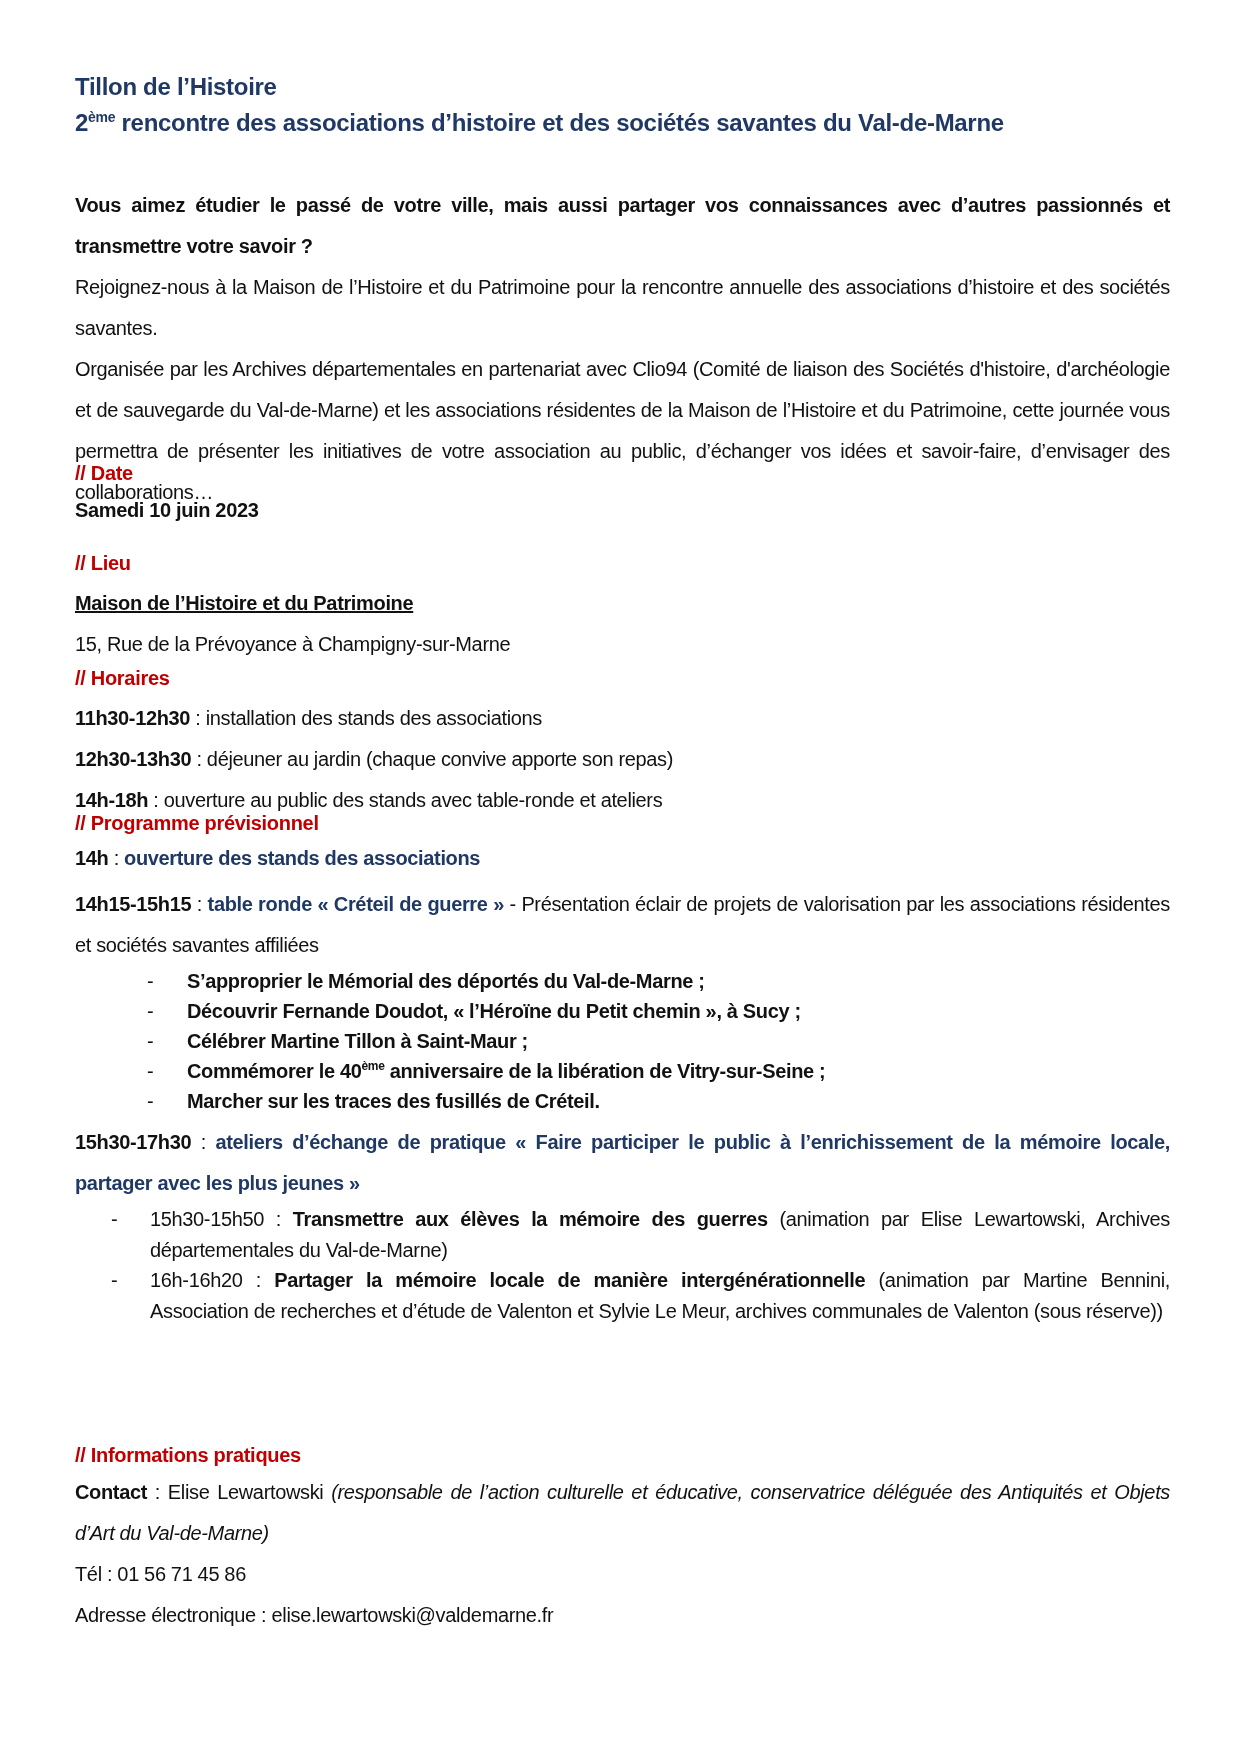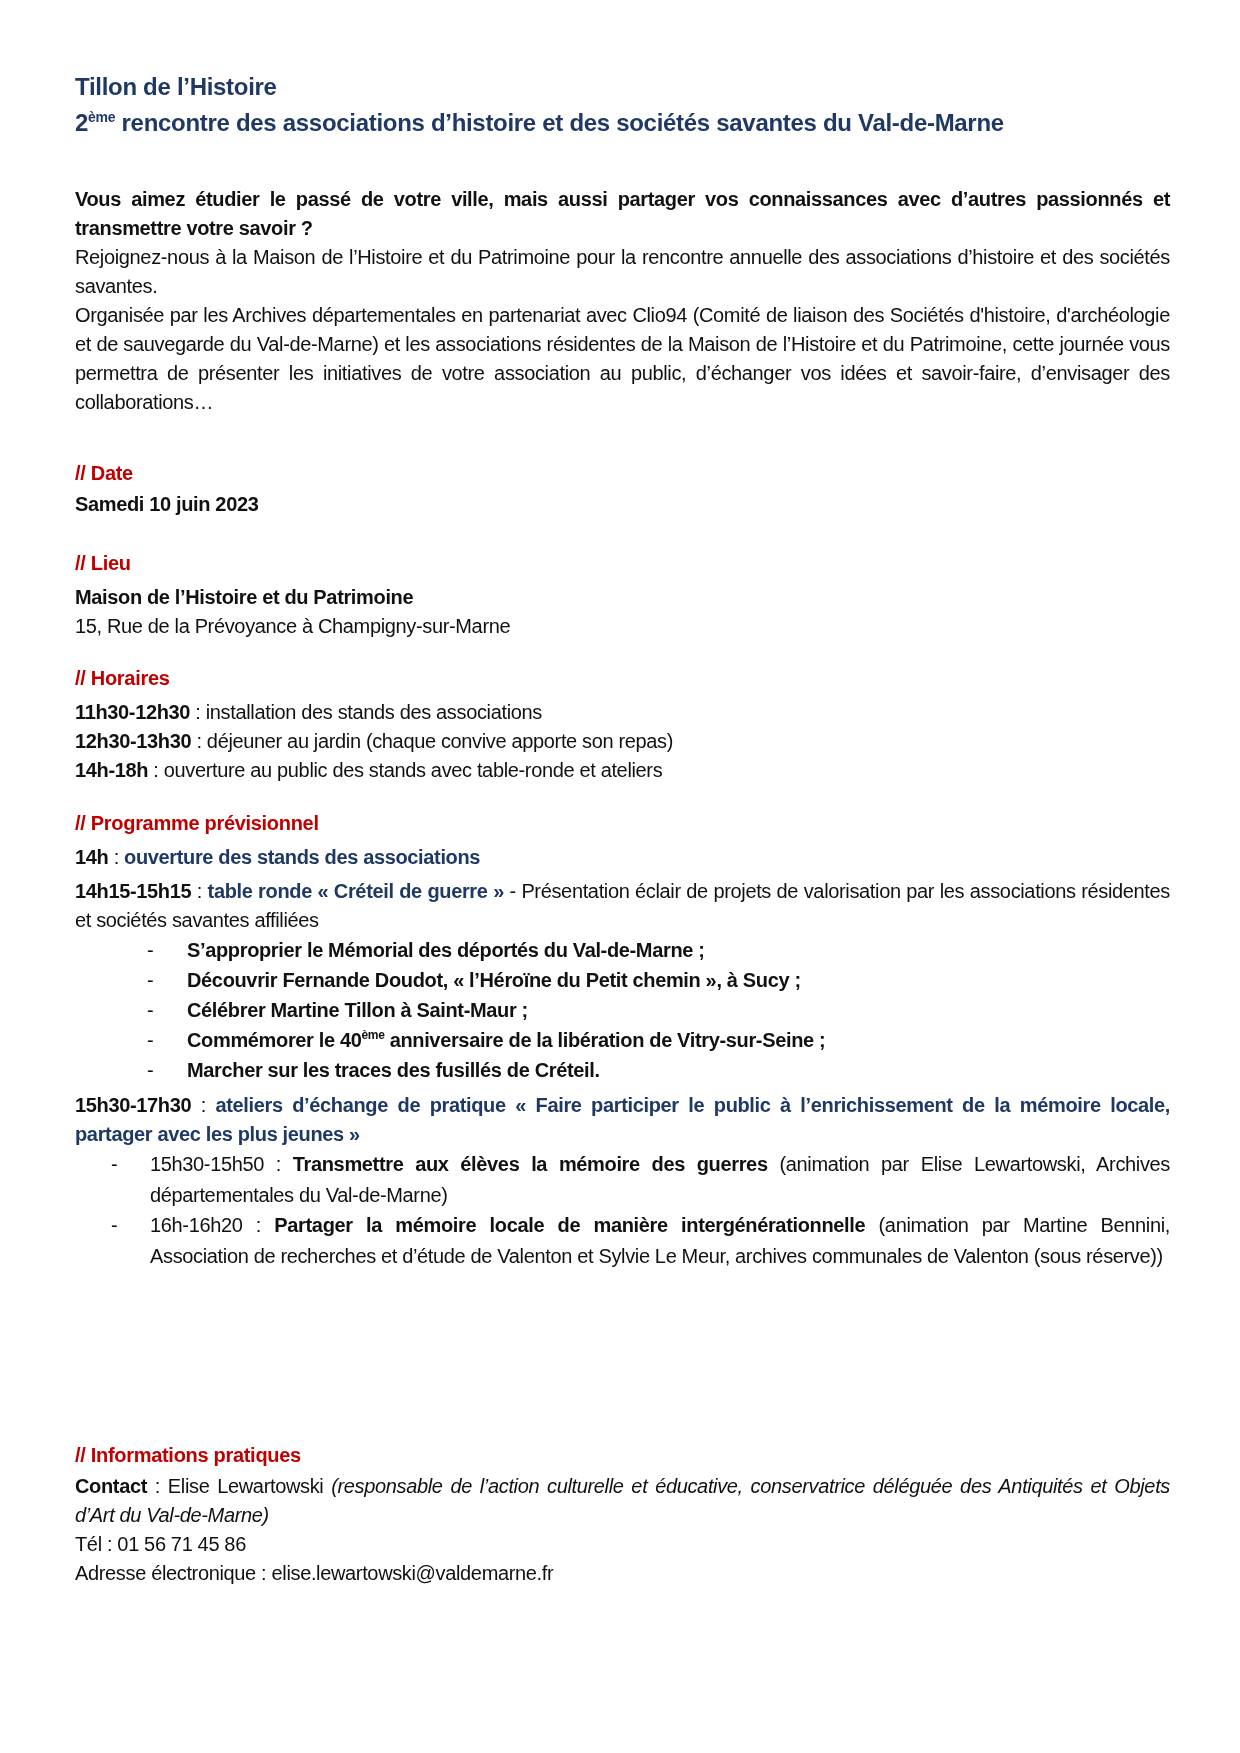--- a/index.html
+++ b/index.html
@@ -1,21 +1,21 @@
 <!DOCTYPE html>
 <html><head>
 <meta charset="utf-8">
 <style>
   html, body { margin: 0; padding: 0; background: #ffffff; }
   body { width: 1240px; height: 1753px; position: relative; overflow: hidden;
          font-family: "Liberation Sans", sans-serif; color: #111; }
   .page { position: absolute; left: 75px; top: 0; width: 1095px; }
   .title { color: #1F3864; font-weight: bold; font-size: 24px; line-height: 36px; letter-spacing: -0.3px; }
   .title sup { font-size: 14px; vertical-align: 9px; line-height: 0; }
-  .p { font-size: 20px; line-height: 29px; text-align: justify; letter-spacing: -0.35px; }
+  .p { font-size: 20px; line-height: 41px; text-align: justify; letter-spacing: -0.35px; }
   .b { font-weight: bold; }
   .i { font-style: italic; }
   .red { color: #C00000; font-weight: bold; font-size: 20px; line-height: 30px; letter-spacing: -0.3px; }
   .navy { color: #1F3864; font-weight: bold; }
   .abs { position: absolute; left: 0; width: 1095px; }
   ul.dash { list-style: none; margin: 0; padding: 0; }
   ul.dash li { position: relative; font-size: 20px; line-height: 30px; font-weight: bold; letter-spacing: -0.35px; padding-left: 112px; }
   ul.dash li .d { position: absolute; left: 72px; top: 0; font-weight: normal; }
   ul.dash2 li { position: relative; font-size: 20px; line-height: 30.5px; letter-spacing: -0.35px; padding-left: 75px; text-align: justify; }
   ul.dash2 li .d { position: absolute; left: 36px; top: 0; }
@@ -37,36 +37,36 @@
     <div class="p">Organisée par les Archives départementales en partenariat avec Clio94 (Comité de liaison des Sociétés d'histoire, d'archéologie et de sauvegarde du Val-de-Marne) et les associations résidentes de la Maison de l’Histoire et du Patrimoine, cette journée vous permettra de présenter les initiatives de votre association au public, d’échanger vos idées et savoir-faire, d’envisager des collaborations…</div>
   </div>
 
   <div class="abs" style="top:458px;">
     <div class="red">// Date</div>
     <div class="p b" style="margin-top:2px;">Samedi 10 juin 2023</div>
   </div>
 
   <div class="abs" style="top:548px;">
     <div class="red">// Lieu</div>
-    <div class="p b" style="margin-top:5px;">Maison de l’Histoire et du Patrimoine</div>
+    <div class="p b" style="margin-top:5px;text-decoration:underline;">Maison de l’Histoire et du Patrimoine</div>
     <div class="p">15, Rue de la Prévoyance à Champigny-sur-Marne</div>
   </div>
 
   <div class="abs" style="top:663px;">
     <div class="red">// Horaires</div>
     <div style="margin-top:5px;">
       <div class="p"><span class="b">11h30-12h30</span><span> : </span><span>installation des stands des associations</span></div>
       <div class="p"><span class="b">12h30-13h30</span><span> : </span><span>déjeuner au jardin (chaque convive apporte son repas)</span></div>
       <div class="p"><span class="b">14h-18h</span><span> : </span><span>ouverture au public des stands avec table-ronde et ateliers</span></div>
     </div>
   </div>
 
   <div class="abs" style="top:808px;">
     <div class="red">// Programme prévisionnel</div>
-    <div class="p" style="margin-top:5px;"><span class="b">14h</span><span> : </span><span class="navy">ouverture des stands des associations</span></div>
+    <div class="p" style=""><span class="b">14h</span><span> : </span><span class="navy">ouverture des stands des associations</span></div>
     <div class="p" style="margin-top:5px;"><span class="b">14h15-15h15</span><span> : </span><span class="navy">table ronde « Créteil de guerre »</span><span> - Présentation éclair de projets de valorisation par les associations résidentes et sociétés savantes affiliées</span></div>
     <ul class="dash">
       <li><span class="d">-</span><span>S’approprier le Mémorial des déportés du Val-de-Marne ;</span></li>
       <li><span class="d">-</span><span>Découvrir Fernande Doudot, « l’Héroïne du Petit chemin », à Sucy ;</span></li>
       <li><span class="d">-</span><span>Célébrer Martine Tillon à Saint-Maur ;</span></li>
       <li><span class="d">-</span><span>Commémorer le 40</span><sup class="s">ème</sup><span> anniversaire de la libération de Vitry-sur-Seine ;</span></li>
       <li><span class="d">-</span><span>Marcher sur les traces des fusillés de Créteil.</span></li>
     </ul>
     <div class="p" style="margin-top:6px;"><span class="b">15h30-17h30</span><span> : </span><span class="navy">ateliers d’échange de pratique « Faire participer le public à l’enrichissement de la mémoire locale, partager avec les plus jeunes »</span></div>
     <ul class="dash2" style="margin:0;padding:0;list-style:none;">

